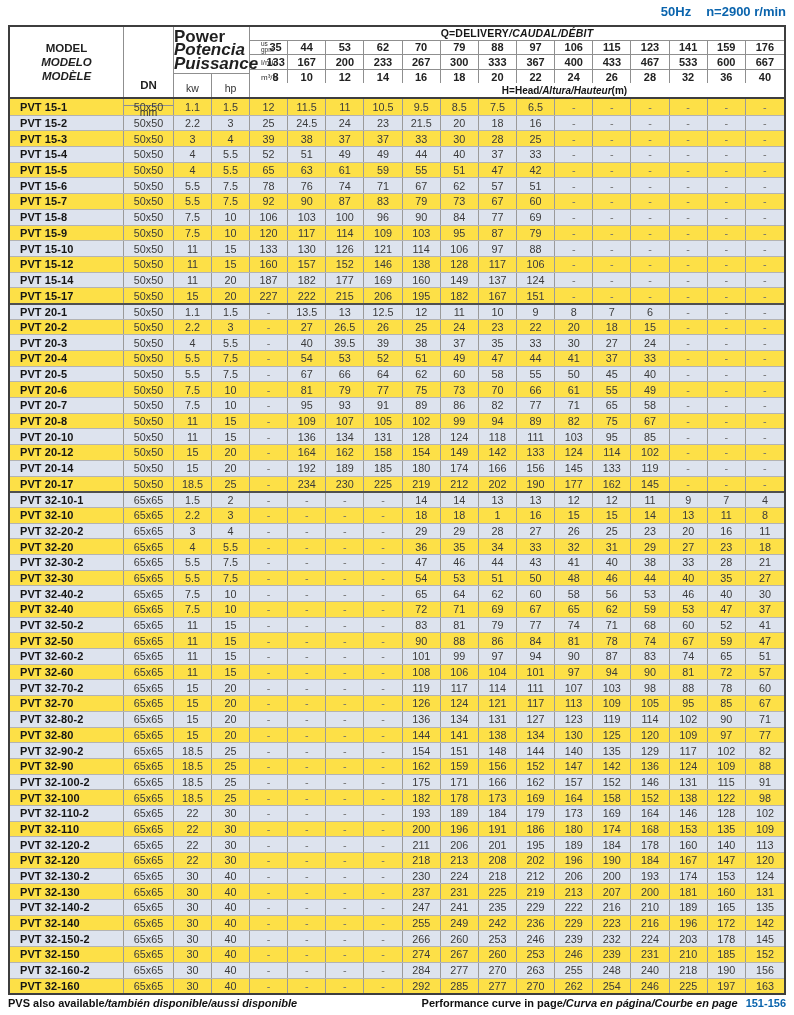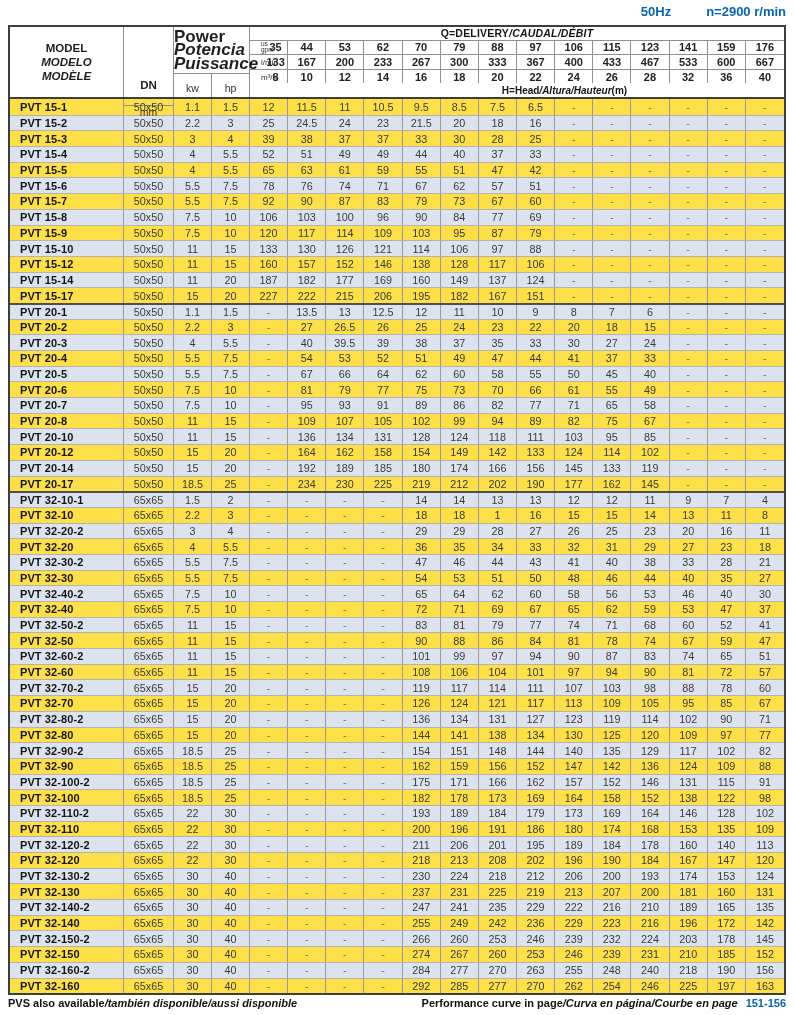--- a/index.html
+++ b/index.html
@@ -1,19 +1,19 @@
 <!DOCTYPE html>
 <html><head>
 <meta charset="utf-8">
 <style>
   html,body { margin:0; padding:0; background:#ffffff; }
   body { width:794px; height:1015px; font-family:"Liberation Sans", sans-serif; }
   .page { position:relative; width:794px; height:1015px; background:#fff; overflow:hidden; }
 
-  .topline { position:absolute; top:4px; right:8px; display:flex; gap:35px;
+  .topline { position:absolute; top:4px; right:8px; display:flex; gap:15px;
              color:#0a64ad; font-weight:bold; font-size:13px; }
 
   .ptable { position:absolute; left:8px; top:25px; width:778px;
             border:2px solid #3e3e3e; box-sizing:border-box; background:#fff; }
 
   
   .thead { display:flex; height:70px; border-bottom:2px solid #3e3e3e; }
   .lh { width:240px; display:flex; flex:0 0 240px; }
   .model-h { width:114px; box-sizing:border-box; border-right:1px solid #8f8f8f;
              display:flex; flex-direction:column; justify-content:center; align-items:center;

